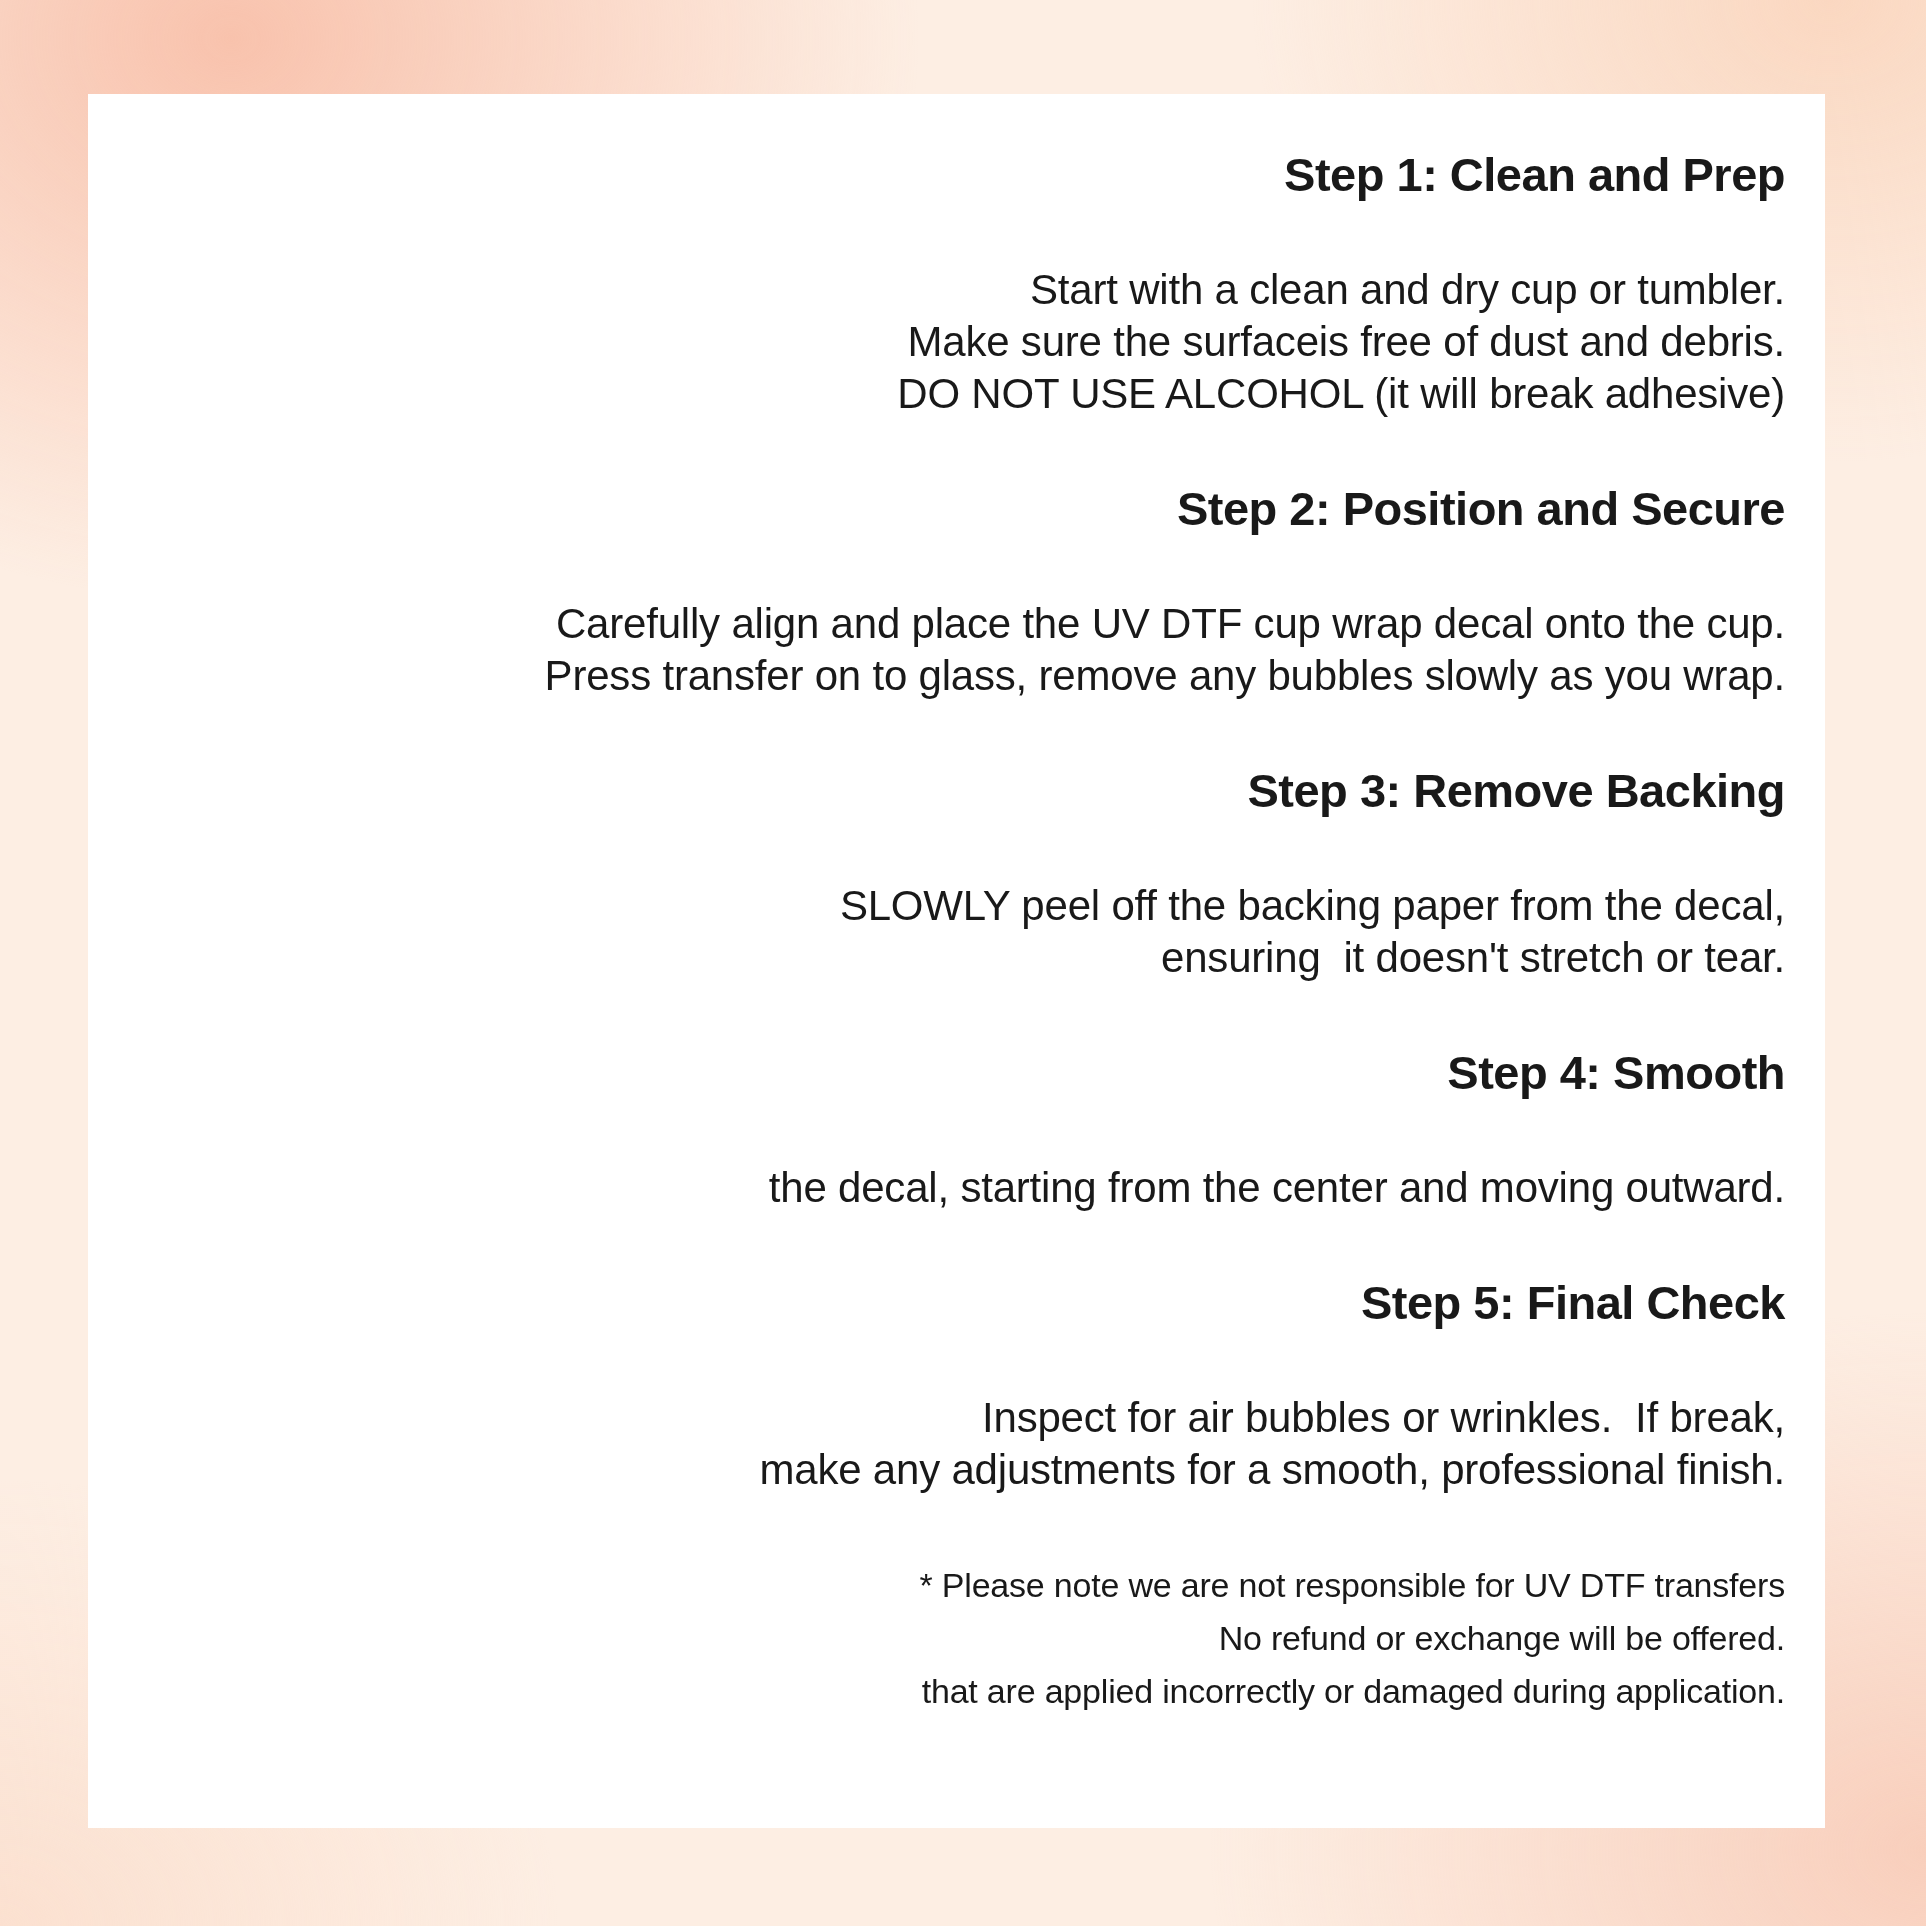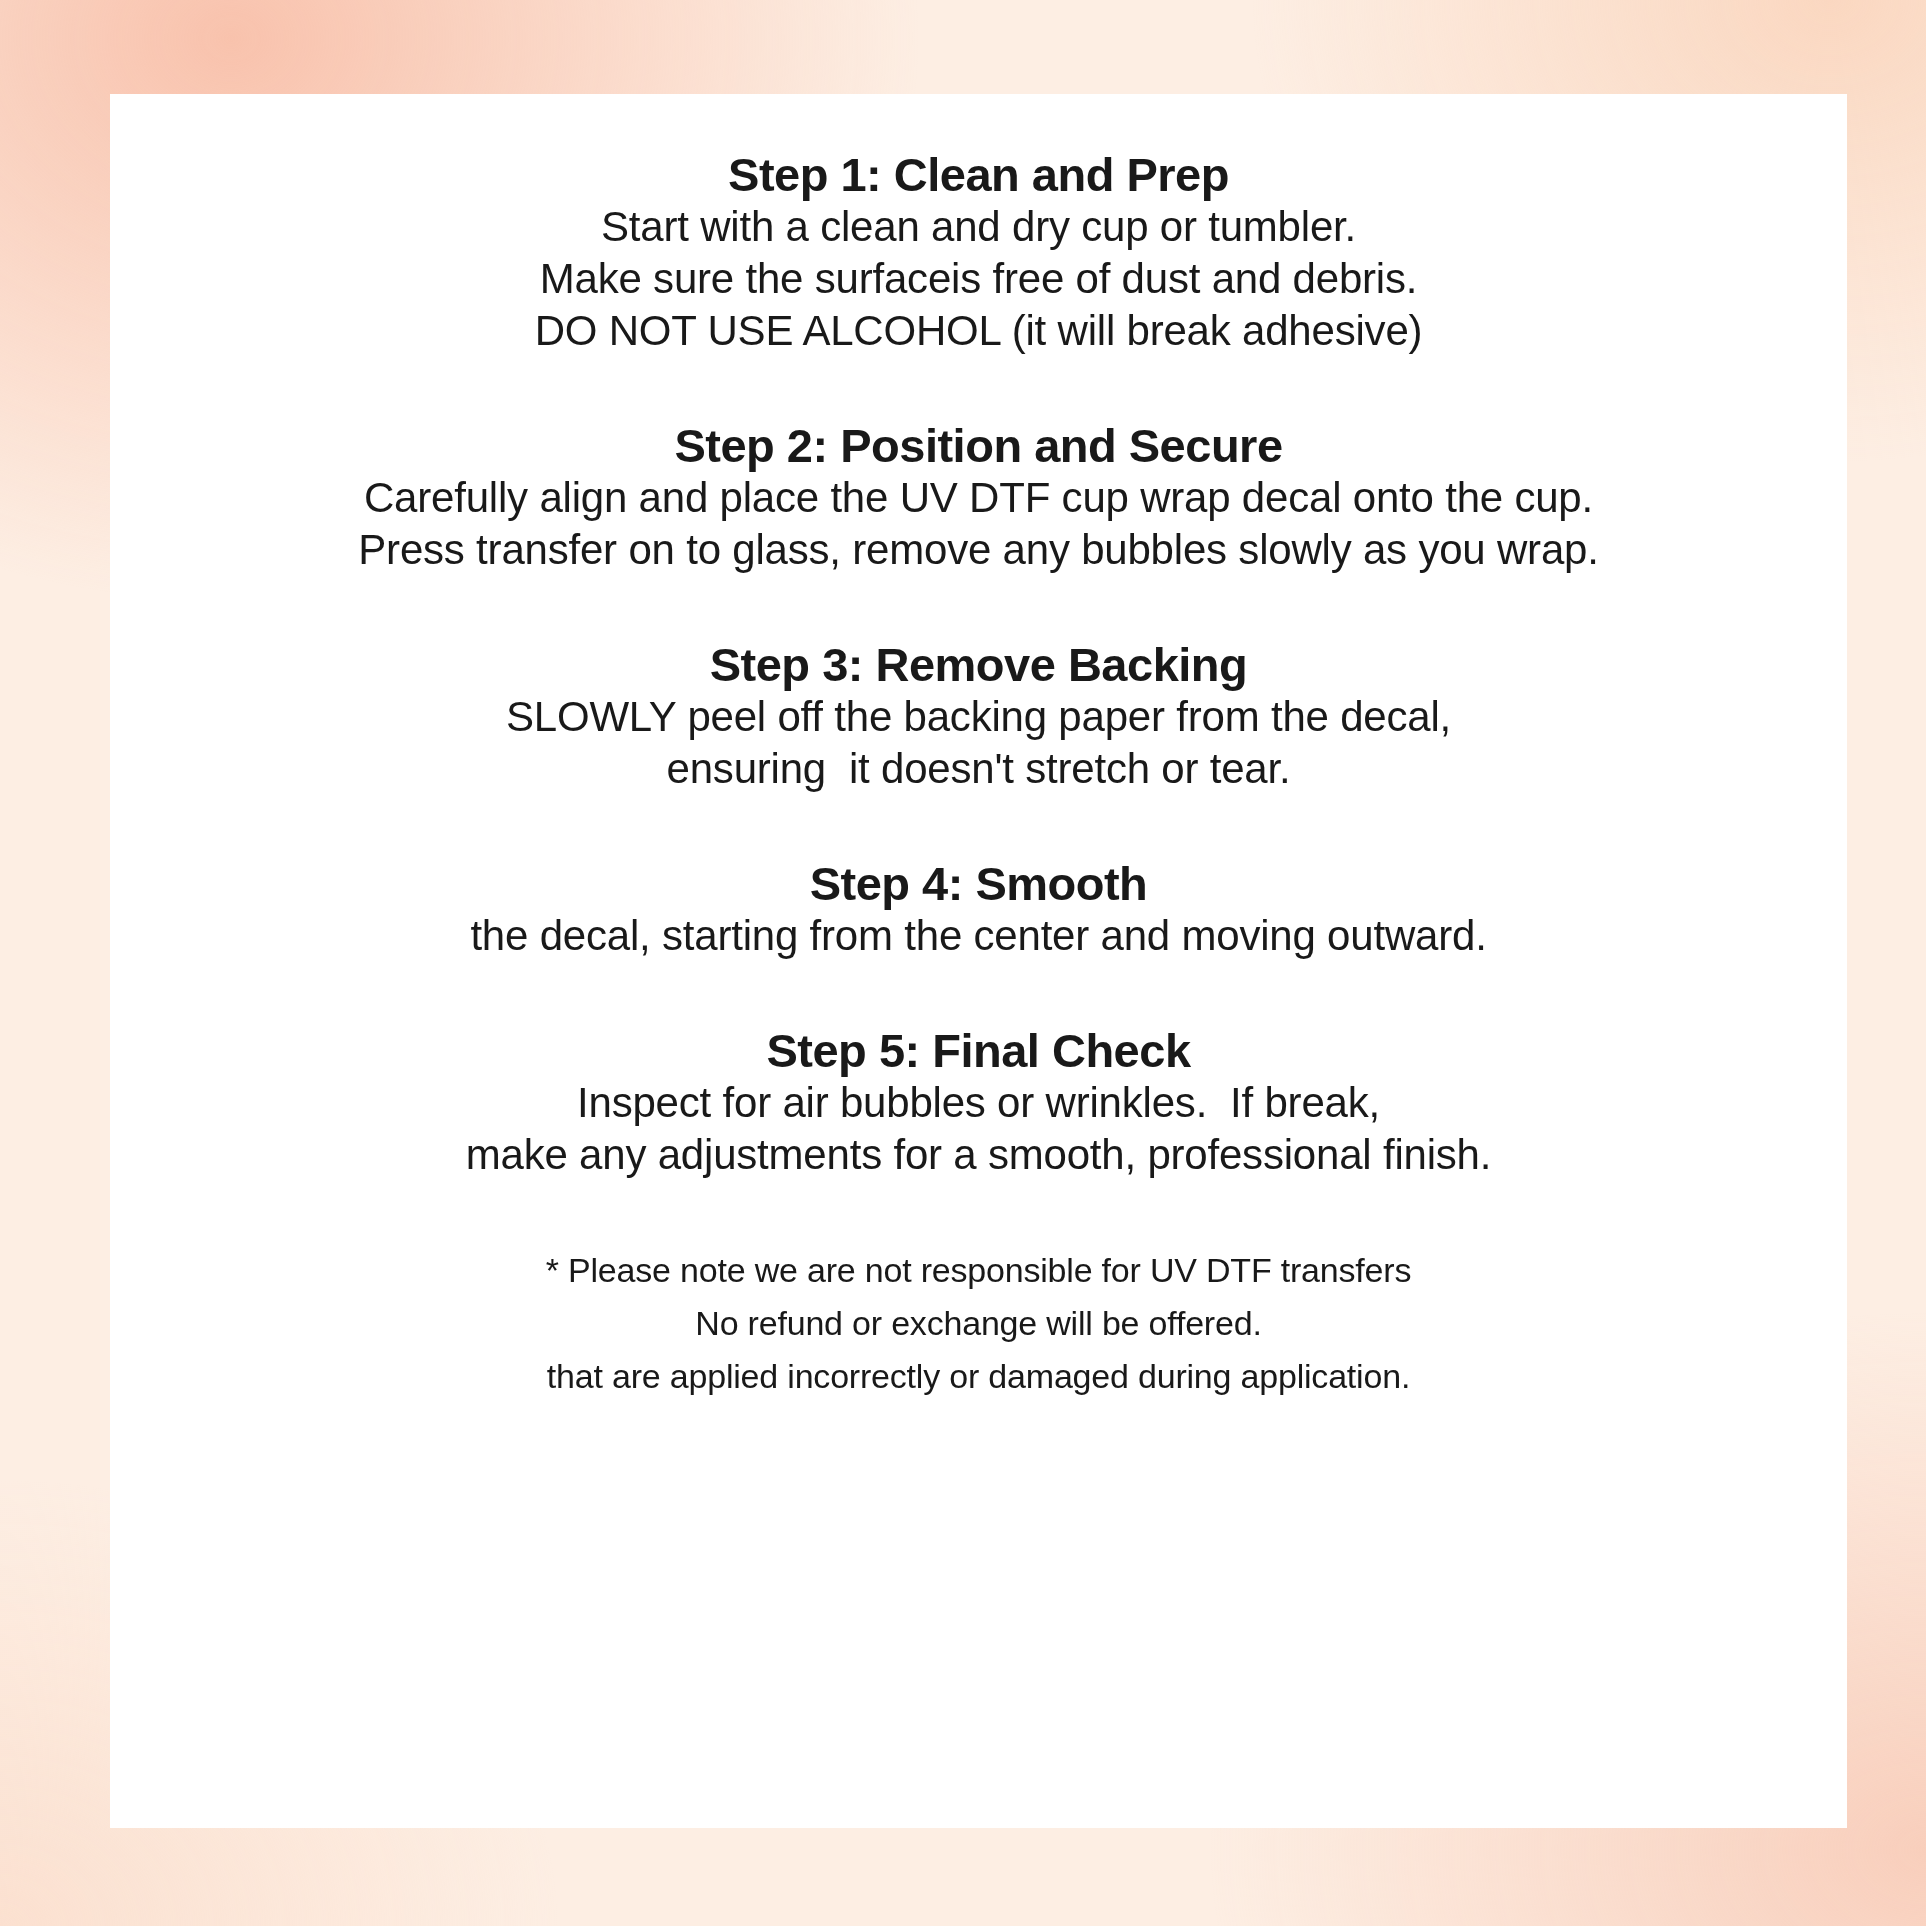--- a/index.html
+++ b/index.html
@@ -15,41 +15,42 @@
     background:
       radial-gradient(55% 45% at 12% 2%,  rgba(248,192,170,0.95), rgba(248,192,170,0) 65%),
       radial-gradient(50% 40% at 95% 0%,  rgba(250,213,189,0.90), rgba(250,213,189,0) 60%),
       radial-gradient(60% 45% at 100% 96%, rgba(248,205,186,0.95), rgba(248,205,186,0) 62%),
       radial-gradient(50% 40% at 0% 100%, rgba(251,223,206,0.90), rgba(251,223,206,0) 58%),
       #fdeee3;
     overflow: hidden;
   }
   .card {
     position: absolute;
-    left: 110px;
+    left: 88px;
     top: 94px;
     width: 1737px;
     height: 1734px;
     background: #ffffff;
     box-sizing: border-box;
     padding: 55px 40px 0 40px;
-    text-align: center;
+    text-align: right;
     color: #191919;
   }
   .heading {
     font-size: 47px;
     font-weight: 700;
     line-height: 52px;
     margin: 63px 0 0 0;
     letter-spacing: -0.5px;
   }
   section:first-of-type .heading {
     margin-top: 0;
   }
   .body {
+    margin-top: 63px;
   }
   .line {
     font-size: 42px;
     line-height: 52px;
     white-space: pre-wrap; 
     letter-spacing: -0.2px;
   }
   .bold {
     font-weight: 400;
   }

